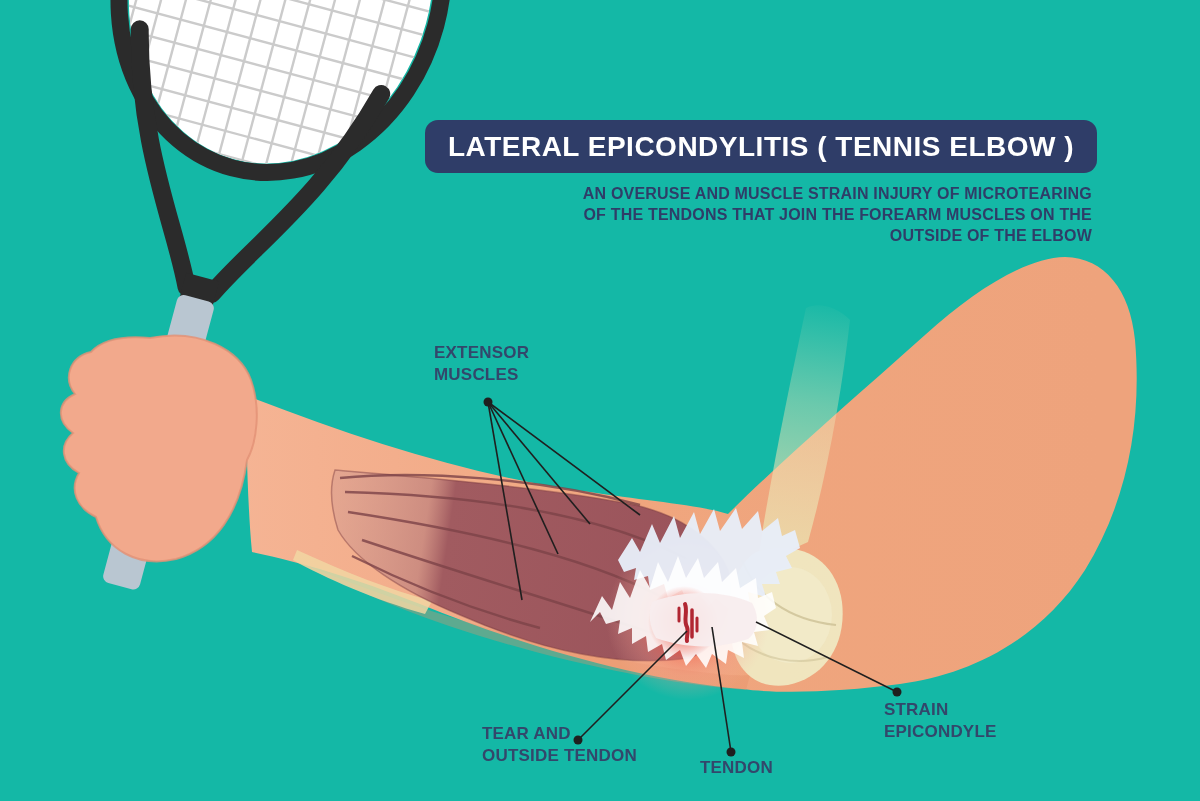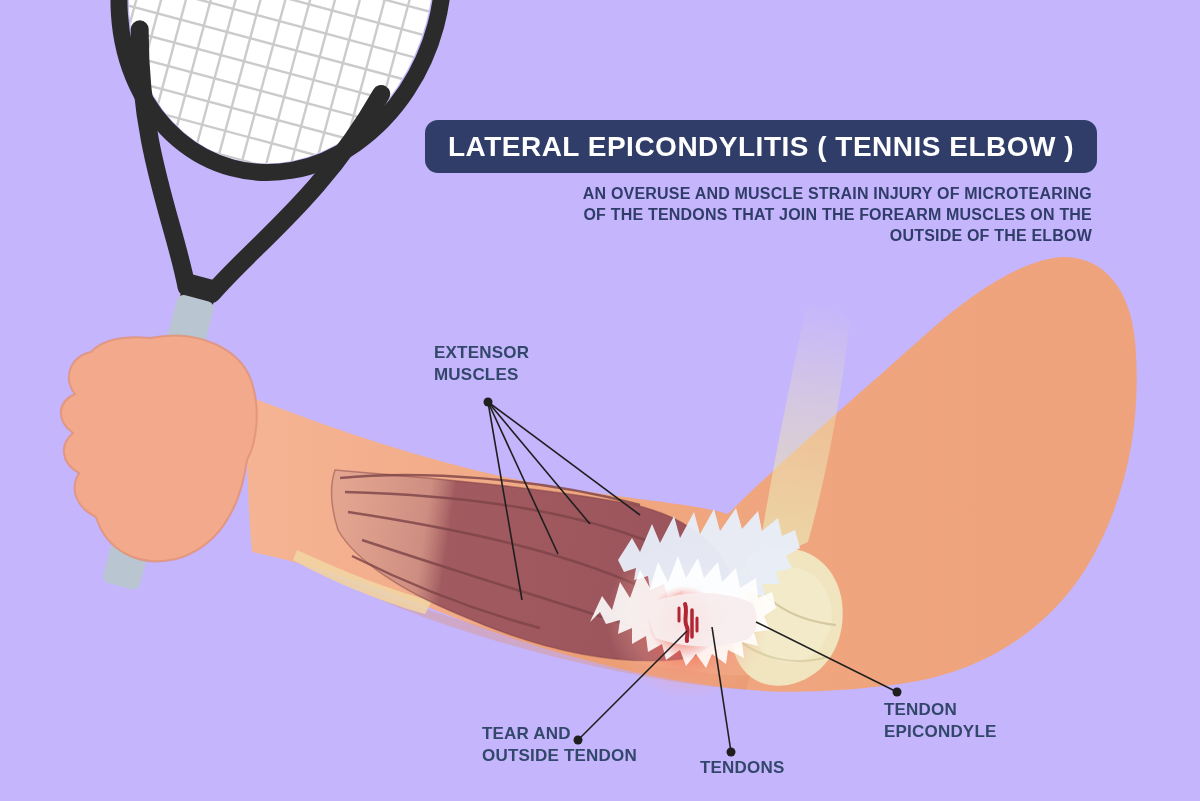--- a/index.html
+++ b/index.html
@@ -1,17 +1,17 @@
 <!DOCTYPE html>
 <html><head>
 <meta charset="utf-8">
 <style>
   html,body{margin:0;padding:0;background:#ffffff;}
   .stage{
-    position:relative;width:1200px;height:801px;background:#c4b5fd;
+    position:relative;width:1200px;height:801px;background:#14b8a6;
     overflow:hidden;font-family:"Liberation Sans",sans-serif;
   }
   .stage svg{position:absolute;left:0;top:0;}
   .banner{
     position:absolute;left:425px;top:120px;width:672px;height:53px;
     background:#2F3D68;border-radius:13px;display:flex;align-items:center;justify-content:center;
     color:#ffffff;font-size:28px;font-weight:bold;letter-spacing:.5px;white-space:nowrap;
   }
   .subtitle{
     position:absolute;left:398px;top:183px;width:694px;
@@ -204,17 +204,17 @@
 </svg>
 
 <div class="banner">LATERAL EPICONDYLITIS ( TENNIS ELBOW )</div>
 <div class="subtitle">AN OVERUSE AND MUSCLE STRAIN INJURY OF MICROTEARING
 OF THE TENDONS THAT JOIN THE FOREARM MUSCLES ON THE
 OUTSIDE OF THE ELBOW</div>
 <div class="label ext">EXTENSOR
 MUSCLES</div>
 <div class="label tear">TEAR AND
 OUTSIDE TENDON</div>
-<div class="label tendon">TENDONS</div>
-<div class="label lateral">TENDON
+<div class="label tendon">TENDON</div>
+<div class="label lateral">STRAIN
 EPICONDYLE</div>
 
 </div>
 
 </body></html>

